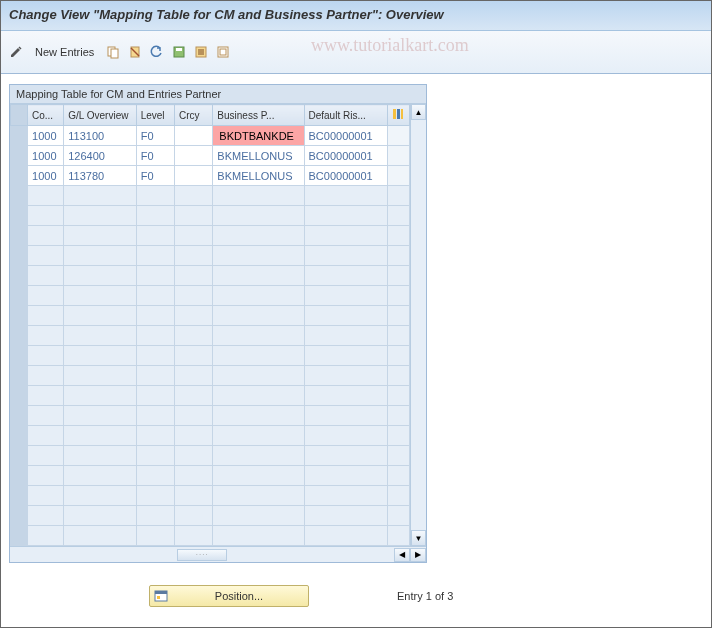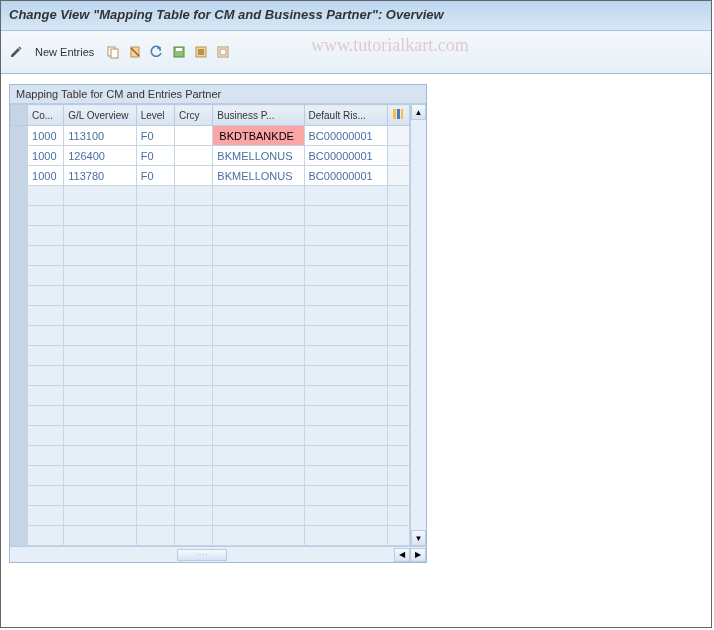--- a/index.html
+++ b/index.html
@@ -525,13 +525,26 @@
       <div class="hscroll">
         <div style="flex:1;display:flex;justify-content:center;">
           <div class="thumb">∙∙∙∙</div>
         </div>
         <div class="arrow">◀</div>
         <div class="arrow">▶</div>
       </div>
     </div>
   </div>
 
+  <div class="bottom-bar">
+    <div class="position-btn">
+      <span class="icon">
+        <svg width="14" height="14" viewBox="0 0 14 14">
+            <rect x="1" y="2" width="12" height="10" fill="#fff" stroke="#5a7aa0"></rect>
+            <rect x="1" y="2" width="12" height="3" fill="#5a7aa0"></rect>
+            <rect x="3" y="7" width="3" height="3" fill="#f5c040"></rect>
+          </svg>
+      </span>
+      <span class="label">Position...</span>
+    </div>
+    <div class="entry-text">Entry 1 of 3</div>
+  </div>
 </div>
 
 </body></html>

